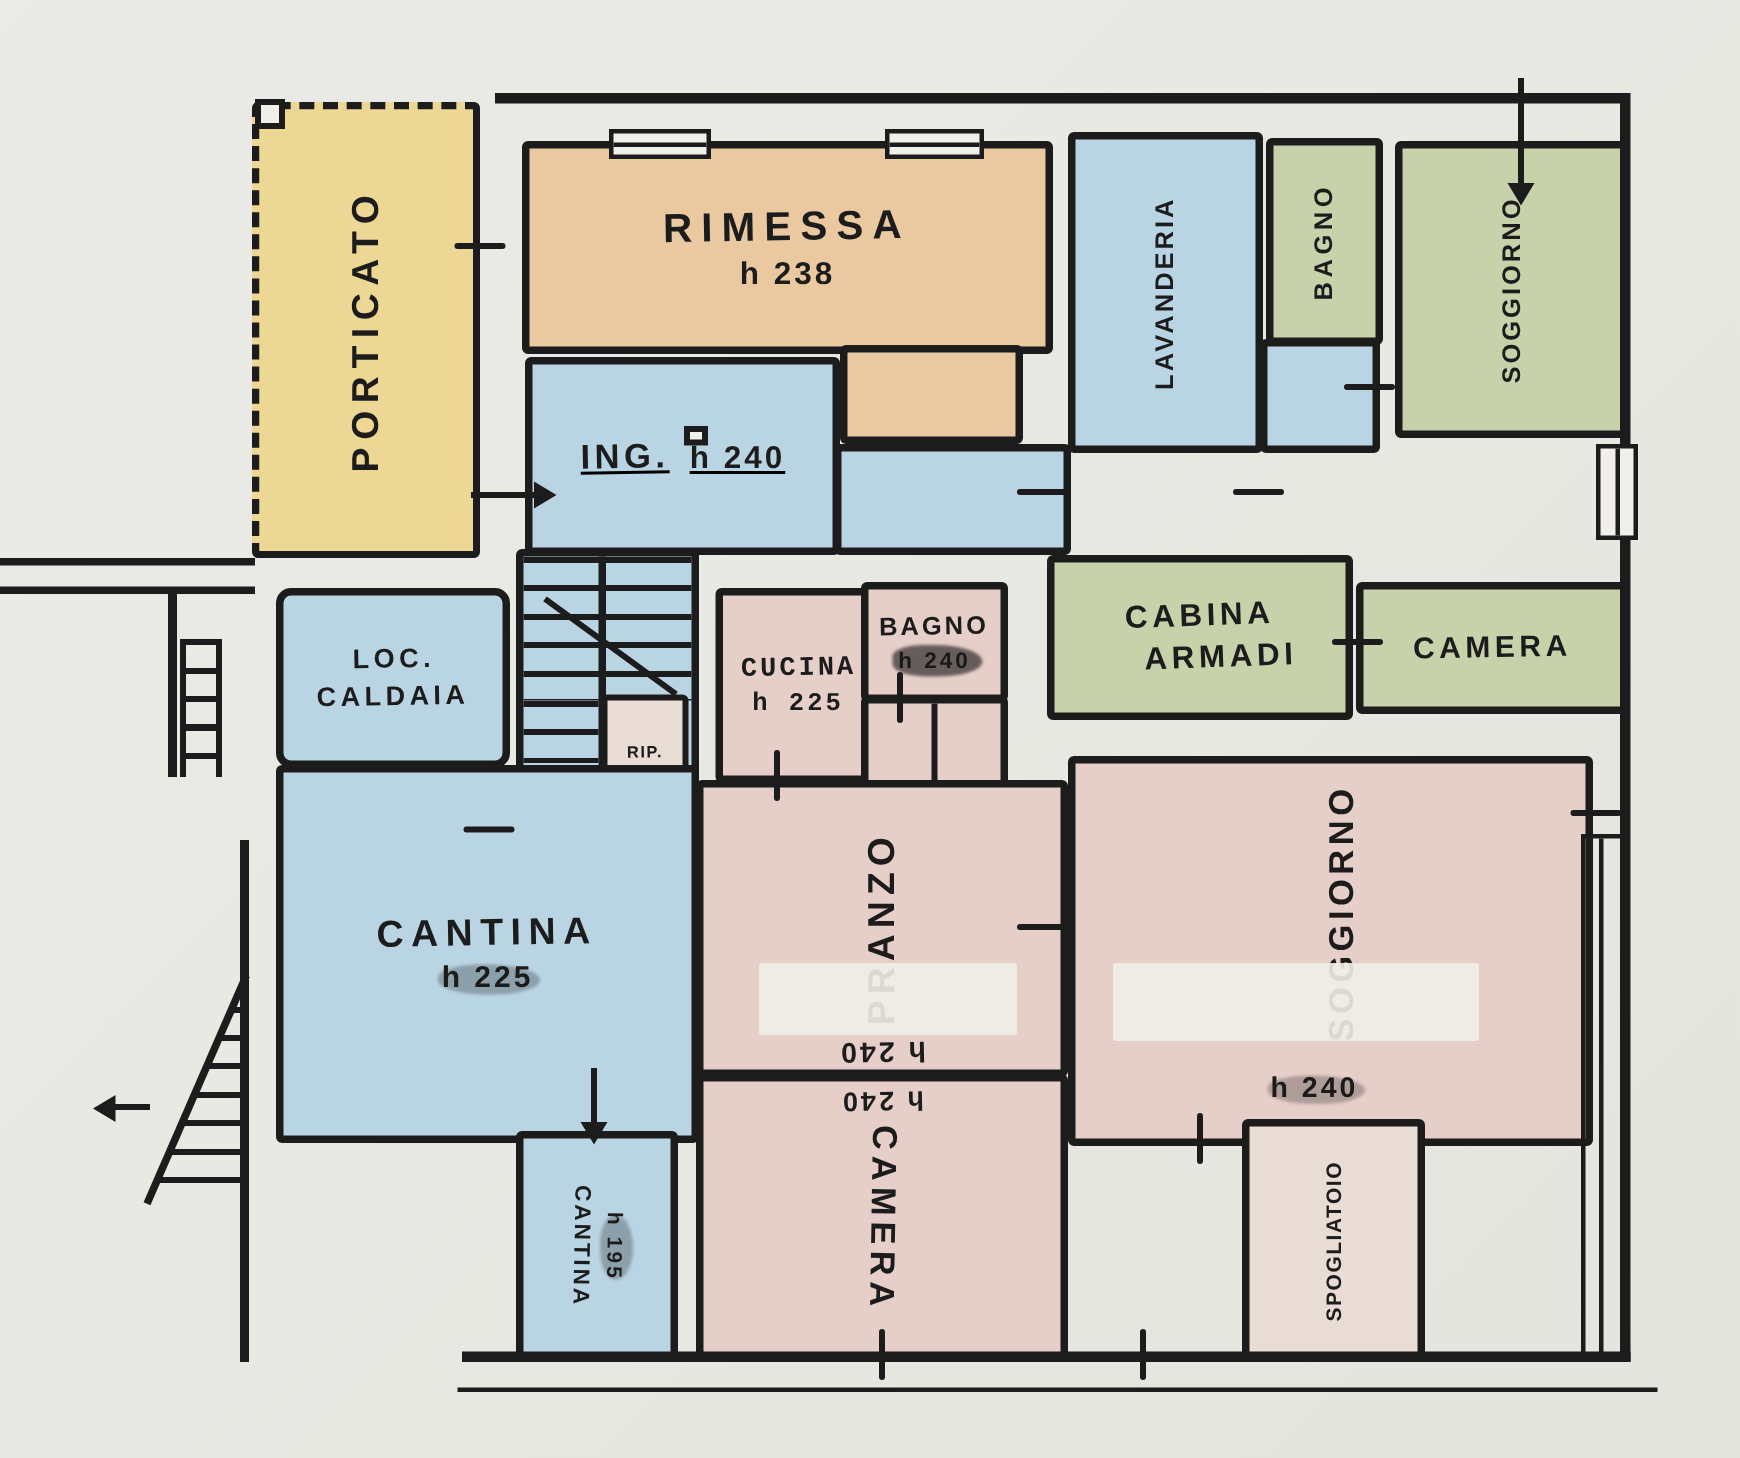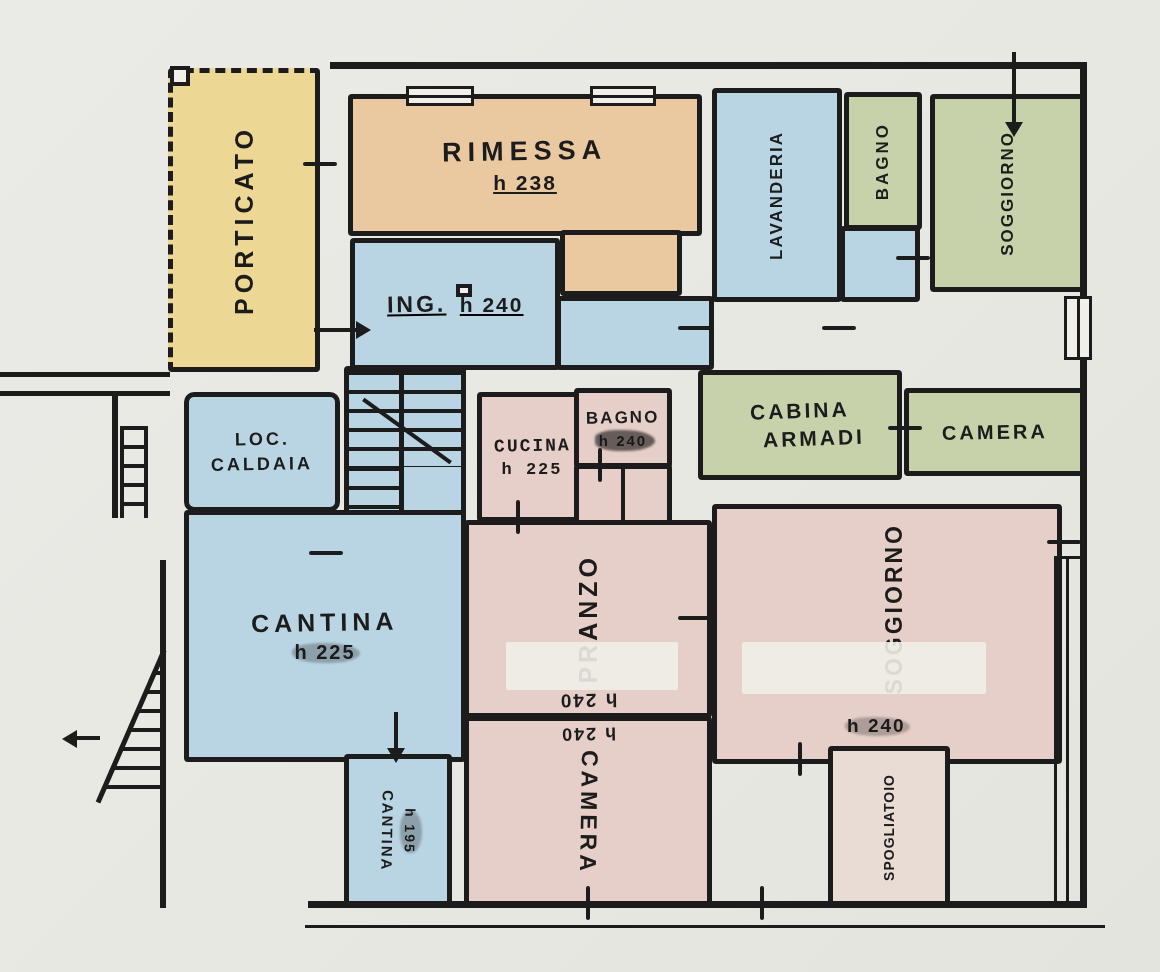--- a/index.html
+++ b/index.html
@@ -58,21 +58,21 @@
 
   <div class="treads-v" style="position:absolute;left:120px;top:426px;width:28px;height:92px;border-left:4px solid var(--c-wall);border-right:4px solid var(--c-wall);box-sizing:border-box;z-index:3;"></div>
 
   <div class="room" id="porticato" style="left:168px;top:68px;width:152px;height:304px;background:var(--c-yellow);border-style:dashed solid solid dashed;">
     <span class="lbl v-up" style="font-size:25px;letter-spacing:5px;">PORTICATO</span>
   </div>
   <div class="sq" style="left:170px;top:66px;width:20px;height:20px;"></div>
 
   <div class="room" id="rimessa" style="left:348px;top:94px;width:354px;height:142px;background:var(--c-orange);">
     <span class="lbl" style="font-size:27px;letter-spacing:6px;">RIMESSA</span>
-    <span class="ht" style="font-size:21px;text-decoration:underline;">h 238</span>
+    <span class="ht" style="font-size:21px;">h 238</span>
   </div>
   <div class="room" style="left:560px;top:230px;width:122px;height:66px;background:var(--c-orange);"></div>
 
   <div class="room" id="ingresso" style="left:350px;top:238px;width:210px;height:132px;background:var(--c-blue);text-decoration:underline;">
     <div style="display:flex;gap:14px;align-items:baseline;">
       <span class="lbl" style="font-size:23px;">ING.</span>
       <span class="ht" style="font-size:21px;">h 240</span>
     </div>
   </div>
   <div class="sq" style="left:456px;top:284px;width:16px;height:13px;"></div>
@@ -105,20 +105,23 @@
   <div class="room" id="loc-caldaia" style="left:184px;top:392px;width:156px;height:120px;background:var(--c-blue);border-radius:10px;">
     <span class="lbl" style="font-size:18px;">LOC.</span>
     <span class="lbl" style="font-size:18px;">CALDAIA</span>
   </div>
 
   <div class="room" id="stairwell" style="left:344px;top:366px;width:122px;height:226px;background:var(--c-blue);justify-content:flex-start;align-items:stretch;">
     <div class="treads-v" style="position:absolute;left:0;top:0;width:112px;height:96px;"></div>
     <div class="treads-v" style="position:absolute;left:0;top:96px;width:50px;height:82px;"></div>
     <div class="wall" style="left:50px;top:0;width:5px;height:212px;"></div>
     <div class="wall" style="left:4px;top:58px;width:108px;height:4px;transform:rotate(36deg);"></div>
+    <div class="room" style="left:52px;top:92px;width:58px;height:78px;background:var(--c-pink_light);border-width:4px;">
+      <span class="lbl" style="font-size:11px;letter-spacing:1px;">RIP.</span>
+    </div>
   </div>
 
   <div class="room" id="cucina" style="left:477px;top:392px;width:110px;height:130px;background:var(--c-pink);font-family:Liberation Mono, monospace;">
     <span class="lbl" style="font-size:18px;letter-spacing:2px;">CUCINA</span>
     <span class="ht" style="font-size:17px;">h 225</span>
   </div>
 
   <div class="room" id="bagno-centro" style="left:574px;top:388px;width:98px;height:80px;background:var(--c-pink);">
     <span class="lbl" style="font-size:17px;letter-spacing:2px;">BAGNO</span>
     <span class="ht sc-heavy" style="font-size:15px;">h 240</span>

